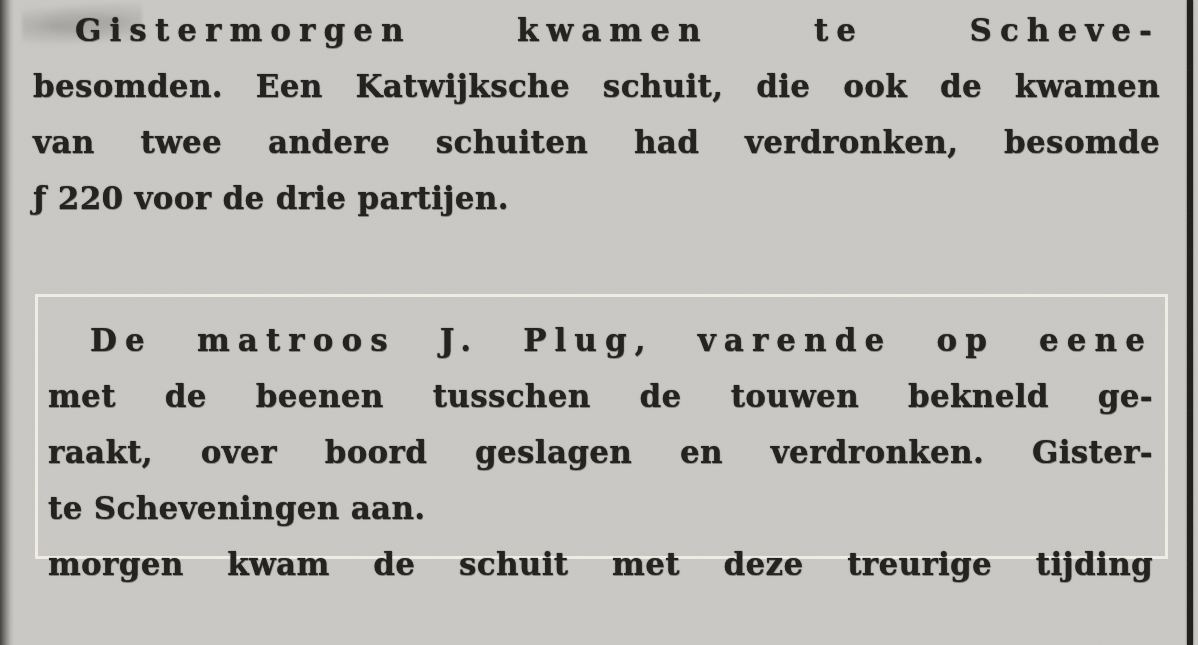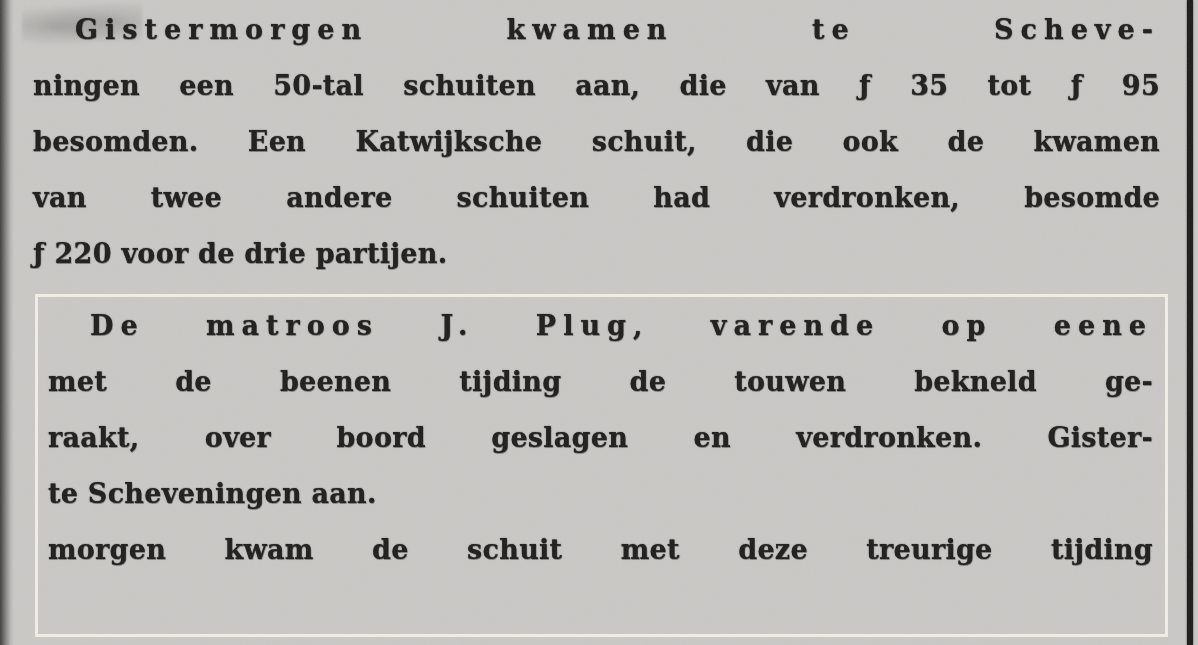--- a/index.html
+++ b/index.html
@@ -44,69 +44,68 @@
     pointer-events: none;
   }
   .col {
     position: absolute;
     left: 33px; top: 2px;
     width: 1127px;
   }
   .line {
     height: 56px;
     line-height: 56px;
-    font-size: 27px;
+    font-size: 31px;
     font-weight: 700;
     letter-spacing: 0.01em;
     white-space: normal;
     text-shadow: 0 0 1.2px rgba(28,28,25,0.75), 0.5px 0.5px 0 rgba(28,28,25,0.35);
   }
   .just {
     text-align: justify;
     text-align-last: justify;
   }
   .spaced { letter-spacing: 0.26em; }
   .indent { text-indent: 42px; }
   
   .highlight-box {
     position: absolute;
     left: 35px; top: 294px;
-    width: 1133px; height: 343px;
+    width: 1133px; height: 265px;
     box-sizing: border-box;
     border: 3px solid var(--highlight-border, #f1eee6);
-    padding: 1px 12px 0 10px;
+    padding: 15px 12px 0 10px;
   }
   .grain {
     position: absolute;
     left: 0; top: 0;
     width: 1198px; height: 645px;
     pointer-events: none;
     opacity: 0.55;
   }
 </style>
 </head>
 <body>
 
 <div class="page">
 
   <div class="left-edge-shadow"></div>
   <div class="smudge"></div>
 
   <div class="col">
     <div class="line just spaced indent">Gistermorgen kwamen te Scheve-</div>
-    <div class="line just">ningen een 50-tal schuiten aan, die van ƒ 35 tot ƒ 95</div>
     <div class="line just">besomden. Een Katwijksche schuit, die ook de kwamen</div>
     <div class="line just">van twee andere schuiten had verdronken, besomde</div>
     <div class="line">ƒ 220 voor de drie partijen.</div>
   </div>
 
   <div class="highlight-box">
     <div>
       <div class="line just spaced indent">De matroos J. Plug, varende op eene</div>
-      <div class="line just">met de beenen tijding de touwen bekneld ge-</div>
+      <div class="line just">met de beenen tusschen de touwen bekneld ge-</div>
       <div class="line just">raakt, over boord geslagen en verdronken. Gister-</div>
       <div class="line">te Scheveningen aan.</div>
       <div class="line just">morgen kwam de schuit met deze treurige tijding</div>
     </div>
   </div>
 
   <div class="column-rule"></div>
 
   <svg class="grain" xmlns="http://www.w3.org/2000/svg" width="1198" height="645">
     <filter id="paperNoise">

